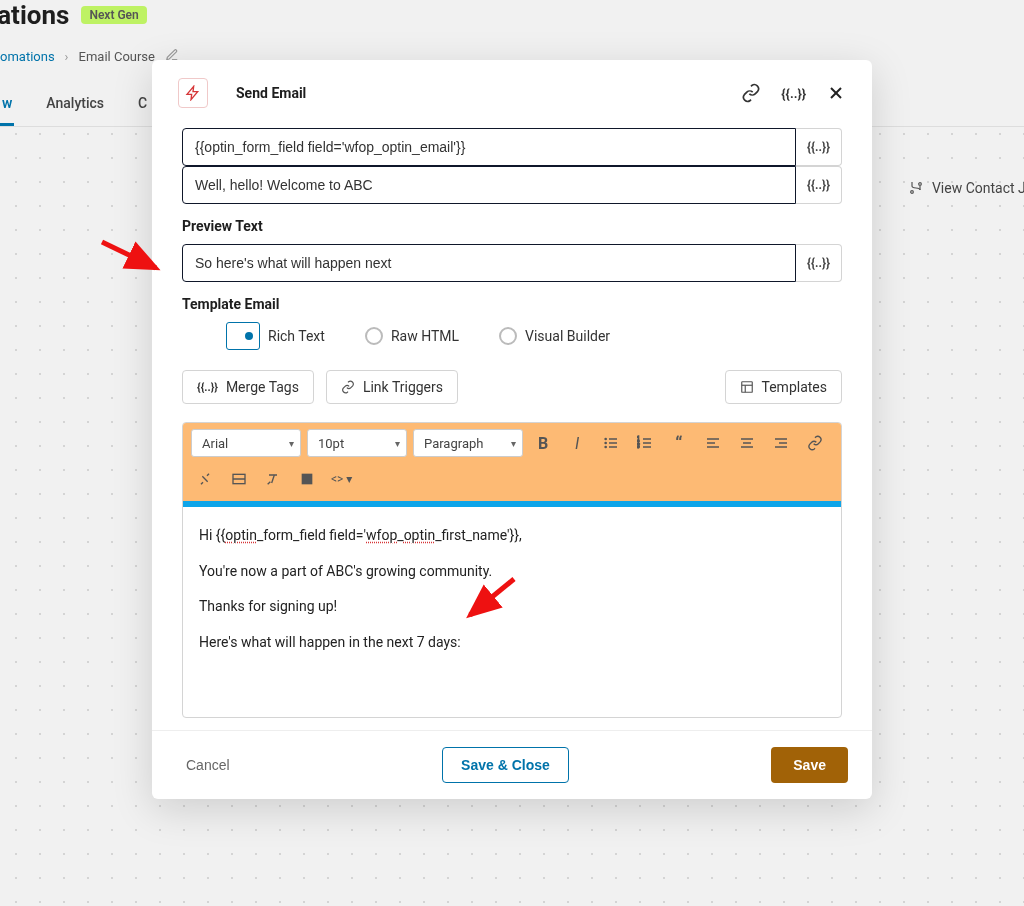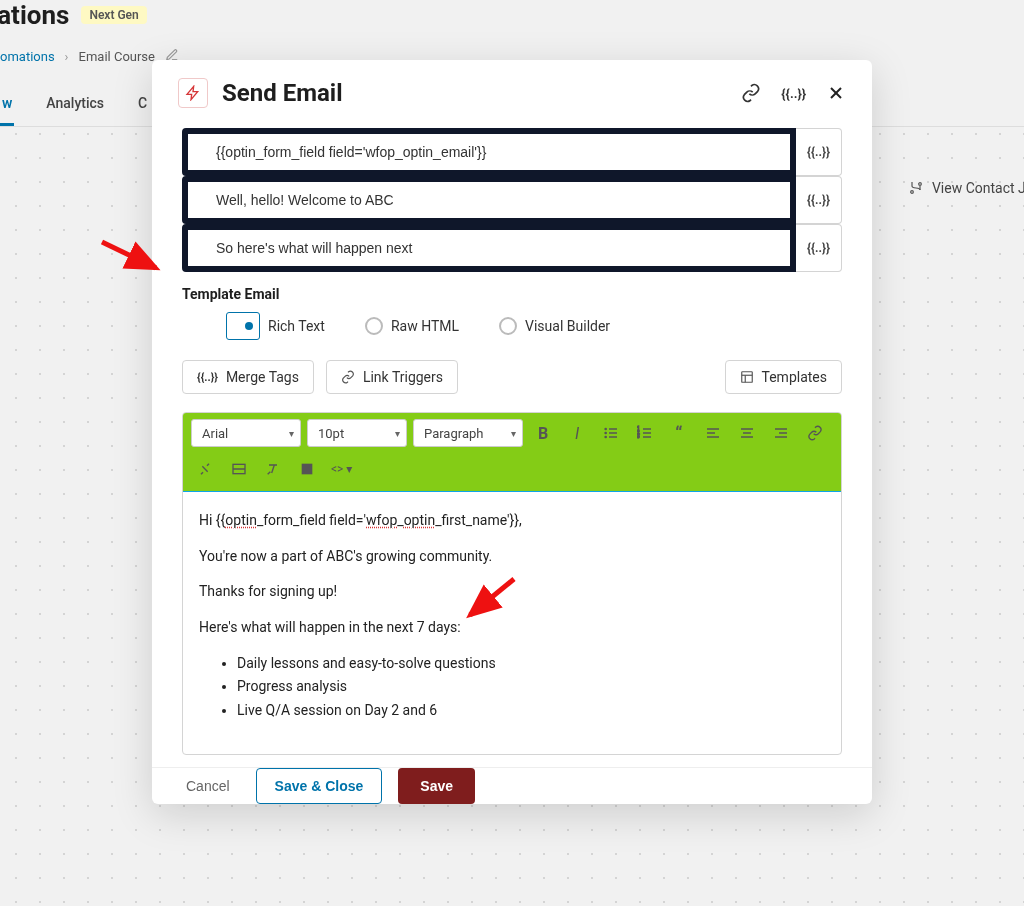--- a/index.html
+++ b/index.html
@@ -30,21 +30,21 @@
       gap: 12px;
       padding: 0 0 18px 0;
     }
     .page-title {
       font-size: 26px;
       font-weight: 700;
       color: #1e1e1e;
       margin-left: -40px;
     }
     .badge {
-      background: #fef9c3;
+      background: #bef264;
       color: #555;
       font-size: 12px;
       font-weight: 600;
       padding: 2px 8px;
       border-radius: 4px;
     }
     .breadcrumb {
       display: flex;
       align-items: center;
       gap: 10px;
@@ -101,21 +101,21 @@
       padding: 18px 26px 14px 26px;
     }
     .modal-title-wrap { display: flex; align-items: center; gap: 14px; }
     .action-icon {
       width: 30px; height: 30px;
       border: 1px solid #f0c9c9;
       border-radius: 4px;
       display: flex; align-items: center; justify-content: center;
     }
     .action-icon svg { width: 16px; height: 16px; }
-    .modal-title { font-size: 24px; font-weight: 700; color: #1e1e1e; }
+    .modal-title { font-size: 14px; font-weight: 700; color: #1e1e1e; margin-left: 14px; }
     .modal-header-actions { display: flex; align-items: center; gap: 20px; }
     .hdr-btn { cursor: pointer; color: #333; }
     .hdr-btn svg { width: 20px; height: 20px; display:block; }
 
     .modal-body {
       padding: 6px 30px 12px 30px;
       overflow-y: auto;
       flex: 1;
       position: relative;
     }
@@ -130,23 +130,23 @@
       margin-bottom: 10px;
       display: block;
     }
     .req { color: #d63638; margin-left: 4px; }
     .input-row {
       display: flex;
       align-items: stretch;
     }
     .text-input {
       flex: 1;
-      border: 6px solid #0f172a;
+      border: 1px solid #0f172a;
       border-radius: 4px 0 0 4px;
-      padding: 10px 28px;
+      padding: 10px 12px;
       font-size: 14px;
       color: #333;
       outline: none;
     }
     .merge-btn {
       border: 1px solid #d4d4d4;
       border-left: none;
       border-radius: 0 4px 4px 0;
       background: #fff;
       width: 46px;
@@ -191,22 +191,22 @@
       cursor:pointer;
     }
     .pill-btn svg { width:14px; height:14px; }
 
     .editor {
       border: 1px solid #d4d4d4;
       border-radius: 4px;
       overflow: hidden;
     }
     .editor-toolbar {
-      background: #84cc16;
-      border-bottom: 1px solid #0ea5e9;
+      background: #fdba74;
+      border-bottom: 6px solid #0ea5e9;
     }
     .editor-tb-row1 {
       display:flex; align-items:center; gap:6px;
       padding: 6px 8px;
     }
     .sel {
       border: 1px solid #ccc;
       border-radius: 3px;
       background: #fff;
       height: 28px;
@@ -235,35 +235,35 @@
       line-height: 1.55;
       min-height: 210px;
     }
     .editor-content p { margin-bottom: 14px; }
     .editor-content ul { margin: 0 0 14px 38px; }
     .editor-content li { margin-bottom: 2px; }
     .spellerr { text-decoration: underline dotted #d63638; text-underline-offset: 2px; }
 
     .modal-footer {
       border-top: 1px solid #eee;
-      padding: 0 24px;
+      padding: 16px 24px;
       display:flex;
-      justify-content:flex-start;
+      justify-content:space-between;
       gap: 16px;
       align-items:center;
     }
     .btn-ghost {
       background:none; border:none; color:#666; font-size:14px; cursor:pointer; padding:8px 10px;
     }
     .btn-outline {
       border: 1px solid #0073aa; background:#fff; color:#0073aa;
       font-size:14px; font-weight:600; padding:9px 18px; border-radius:4px; cursor:pointer;
     }
     .btn-primary {
-      border:none; background:#7f1d1d; color:#fff;
+      border:none; background:#a16207; color:#fff;
       font-size:14px; font-weight:600; padding:10px 22px; border-radius:4px; cursor:pointer;
     }
 
     
     .arrow {
       position:absolute; pointer-events:none;
     }
     .arrow svg { display:block; }
   </style>
 </head>
@@ -339,20 +339,21 @@
       <div class="input-row">
         <input class="text-input" value="{{optin_form_field field='wfop_optin_email'}}" style="">
         <div class="merge-btn">{{..}}</div>
       </div>
 
       <div class="input-row">
         <input class="text-input" value="Well, hello! Welcome to ABC" style="">
         <div class="merge-btn">{{..}}</div>
       </div>
 
+      <label class="field-label">Preview Text</label>
       <div class="input-row">
         <input class="text-input" value="So here's what will happen next" style="">
         <div class="merge-btn">{{..}}</div>
       </div>
 
       <label class="field-label">Template Email</label>
       <div class="radio-row">
         <div class="radio-opt">
           <span class="radio sel"></span>
           <span>Rich Text</span>
@@ -471,25 +472,20 @@
             <div class="tbico" style="width:auto;padding:0 4px;font-size:12px;">&lt;&gt; ▾</div>
           </div>
         </div>
         <div class="editor-content">
           <p>
             <span>Hi {{</span><span class="spellerr">optin</span><span>_form_field field='</span><span class="spellerr">wfop</span><span>_</span><span class="spellerr">optin</span><span>_first_name'}},</span>
           </p>
           <p>You're now a part of ABC's growing community.</p>
           <p>Thanks for signing up!</p>
           <p>Here's what will happen in the next 7 days:</p>
-          <ul>
-            <li>Daily lessons and easy-to-solve questions</li>
-            <li>Progress analysis</li>
-            <li>Live Q/A session on Day 2 and 6</li>
-          </ul>
 
         </div>
       </div>
 
     </div>
 
     <div class="modal-footer">
       <button class="btn-ghost">Cancel</button>
       <button class="btn-outline">Save &amp; Close</button>
       <button class="btn-primary">Save</button>

